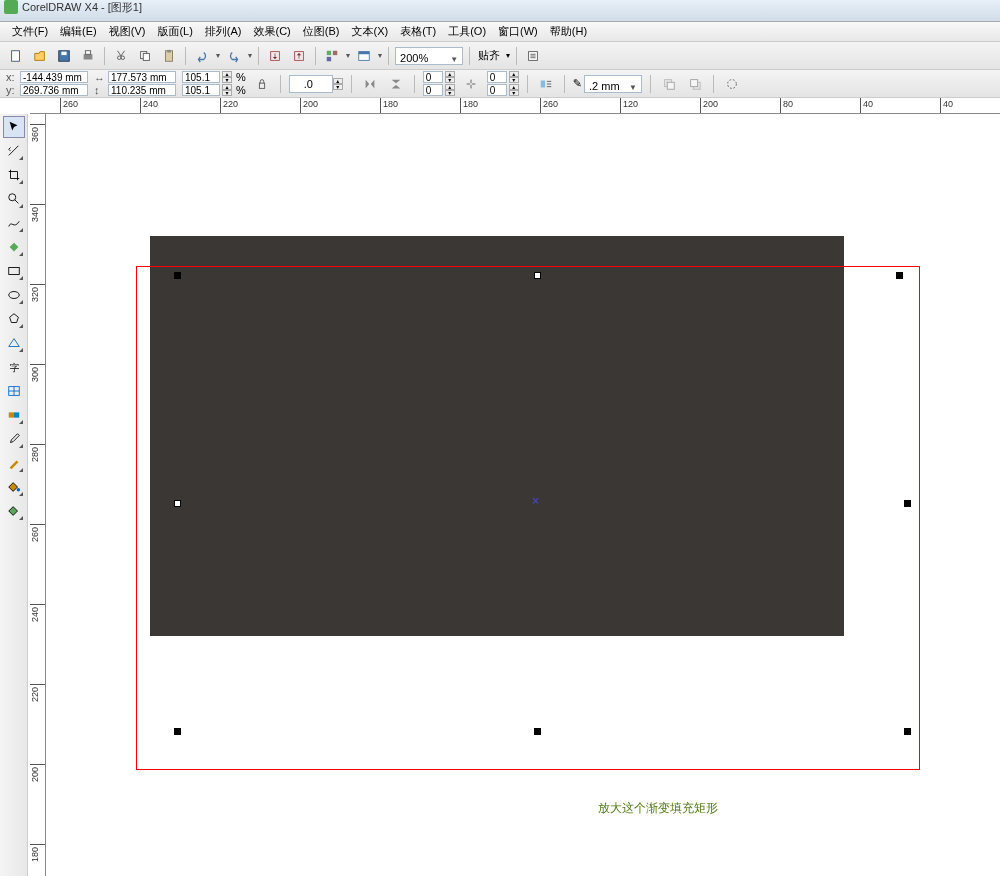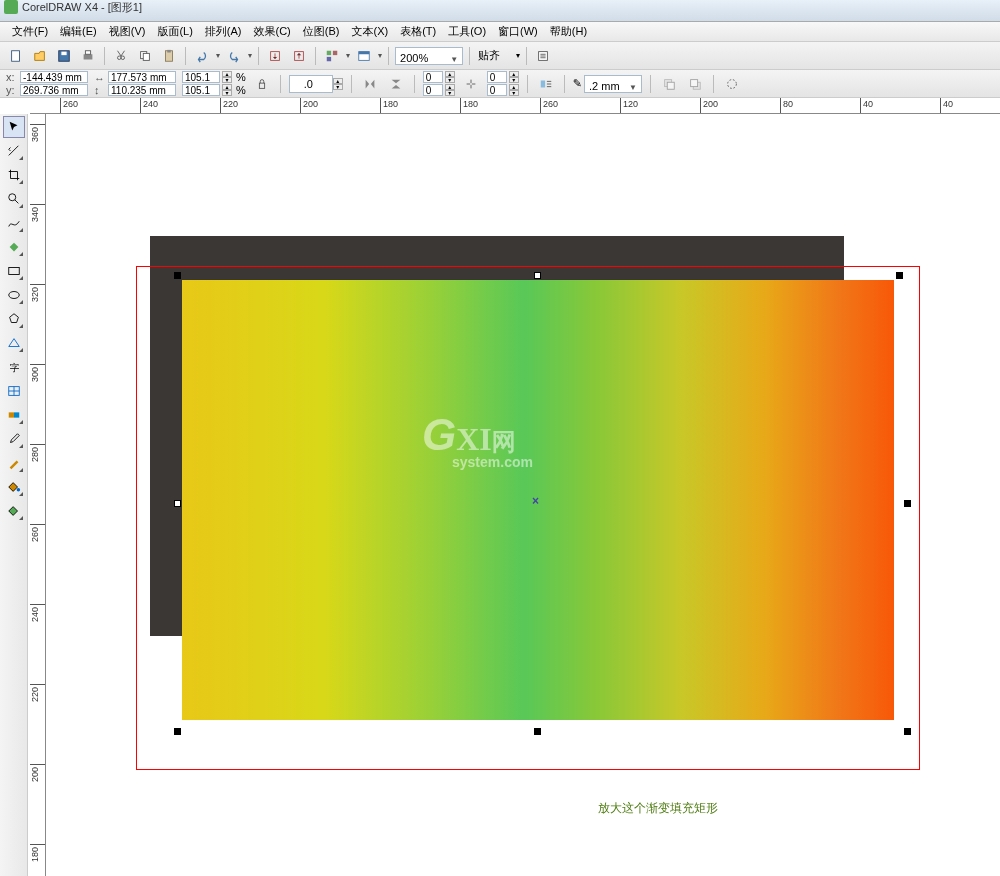--- a/index.html
+++ b/index.html
@@ -8,21 +8,21 @@
 .titlebar .icon{width:14px;height:14px;background:#5a5;border-radius:2px;margin-right:4px;}
 .titlebar .title{color:#333;}
 .menubar{height:20px;background:linear-gradient(#f8f8f8,#e8e8e8);display:flex;align-items:center;padding:0 6px;border-bottom:1px solid #ccc;}
 .menubar .mi{padding:2px 6px;cursor:default;}
 .toolbar1{height:28px;background:linear-gradient(#f4f4f4,#e4e4e4);display:flex;align-items:center;padding:0 6px;border-bottom:1px solid #ccc;gap:4px;}
 .tbtn{width:20px;height:20px;border:1px solid transparent;display:flex;align-items:center;justify-content:center;border-radius:2px;}
 .tbtn svg{width:14px;height:14px;}
 .sep{width:1px;height:18px;background:#bbb;margin:0 2px;}
 .zoom-sel{border:1px solid #abc;background:#fff;height:18px;width:68px;display:flex;align-items:flex-end;padding:0 4px;justify-content:space-between;}
 .zoom-sel .arr{font-size:8px;color:#555;}
-.snap{display:flex;align-items:center;gap:14px;}
+.snap{display:flex;align-items:center;gap:4px;}
 .snap .lbl{padding:0 2px;}
 .propbar{height:28px;background:linear-gradient(#f4f4f4,#e4e4e4);display:flex;align-items:center;padding:0 6px;border-bottom:1px solid #ccc;gap:6px;}
 .coord{display:flex;flex-direction:column;gap:1px;}
 .coord .row{display:flex;align-items:center;gap:2px;}
 .coord .lbl{width:12px;color:#555;}
 .coord input,.smallin{width:68px;height:12px;border:1px solid #abc;background:#fff;font-size:10px;padding:0 2px;}
 .spin{width:10px;display:flex;flex-direction:column;}
 .spin div{height:6px;border:1px solid #aaa;background:#eee;font-size:6px;line-height:4px;text-align:center;}
 .rot-in{width:44px;height:18px;border:1px solid #abc;background:#fff;text-align:left;padding:0 4px 0 14px;position:relative;}
 .rot-wrap{position:relative;display:flex;align-items:center;}
@@ -484,26 +484,20 @@
   <div class="tick" style="top:650px">
       <span>200</span>
     </div>
   <div class="tick" style="top:730px">
       <span>180</span>
     </div>
 </div>
 
 <div class="canvas">
   <div class="dark-rect" style="left:104px;top:122px;width:694px;height:400px;"></div>
-  <div class="grad-rect" style="left:136px;top:166px;width:712px;height:440px;">
-    <div class="watermark" style="left:240px;top:130px;">
-      <span style="font-size:44px;font-style:italic">G</span>XI<span style="font-size:24px">网</span>
-      <div class="sm" style="margin-left:30px;margin-top:-6px;">system.com</div>
-    </div>
-  </div>
 
   <div class="sel-handle" style="left:128px;top:158px;"></div>
   <div class="sel-handle mid" style="left:488px;top:158px;"></div>
   <div class="sel-handle" style="left:850px;top:158px;"></div>
   <div class="sel-handle mid" style="left:128px;top:386px;"></div>
   <div class="sel-handle" style="left:858px;top:386px;"></div>
   <div class="sel-handle" style="left:128px;top:614px;"></div>
   <div class="sel-handle" style="left:488px;top:614px;"></div>
   <div class="sel-handle" style="left:858px;top:614px;"></div>
   <div class="center-x" style="left:486px;top:380px;">×</div>

